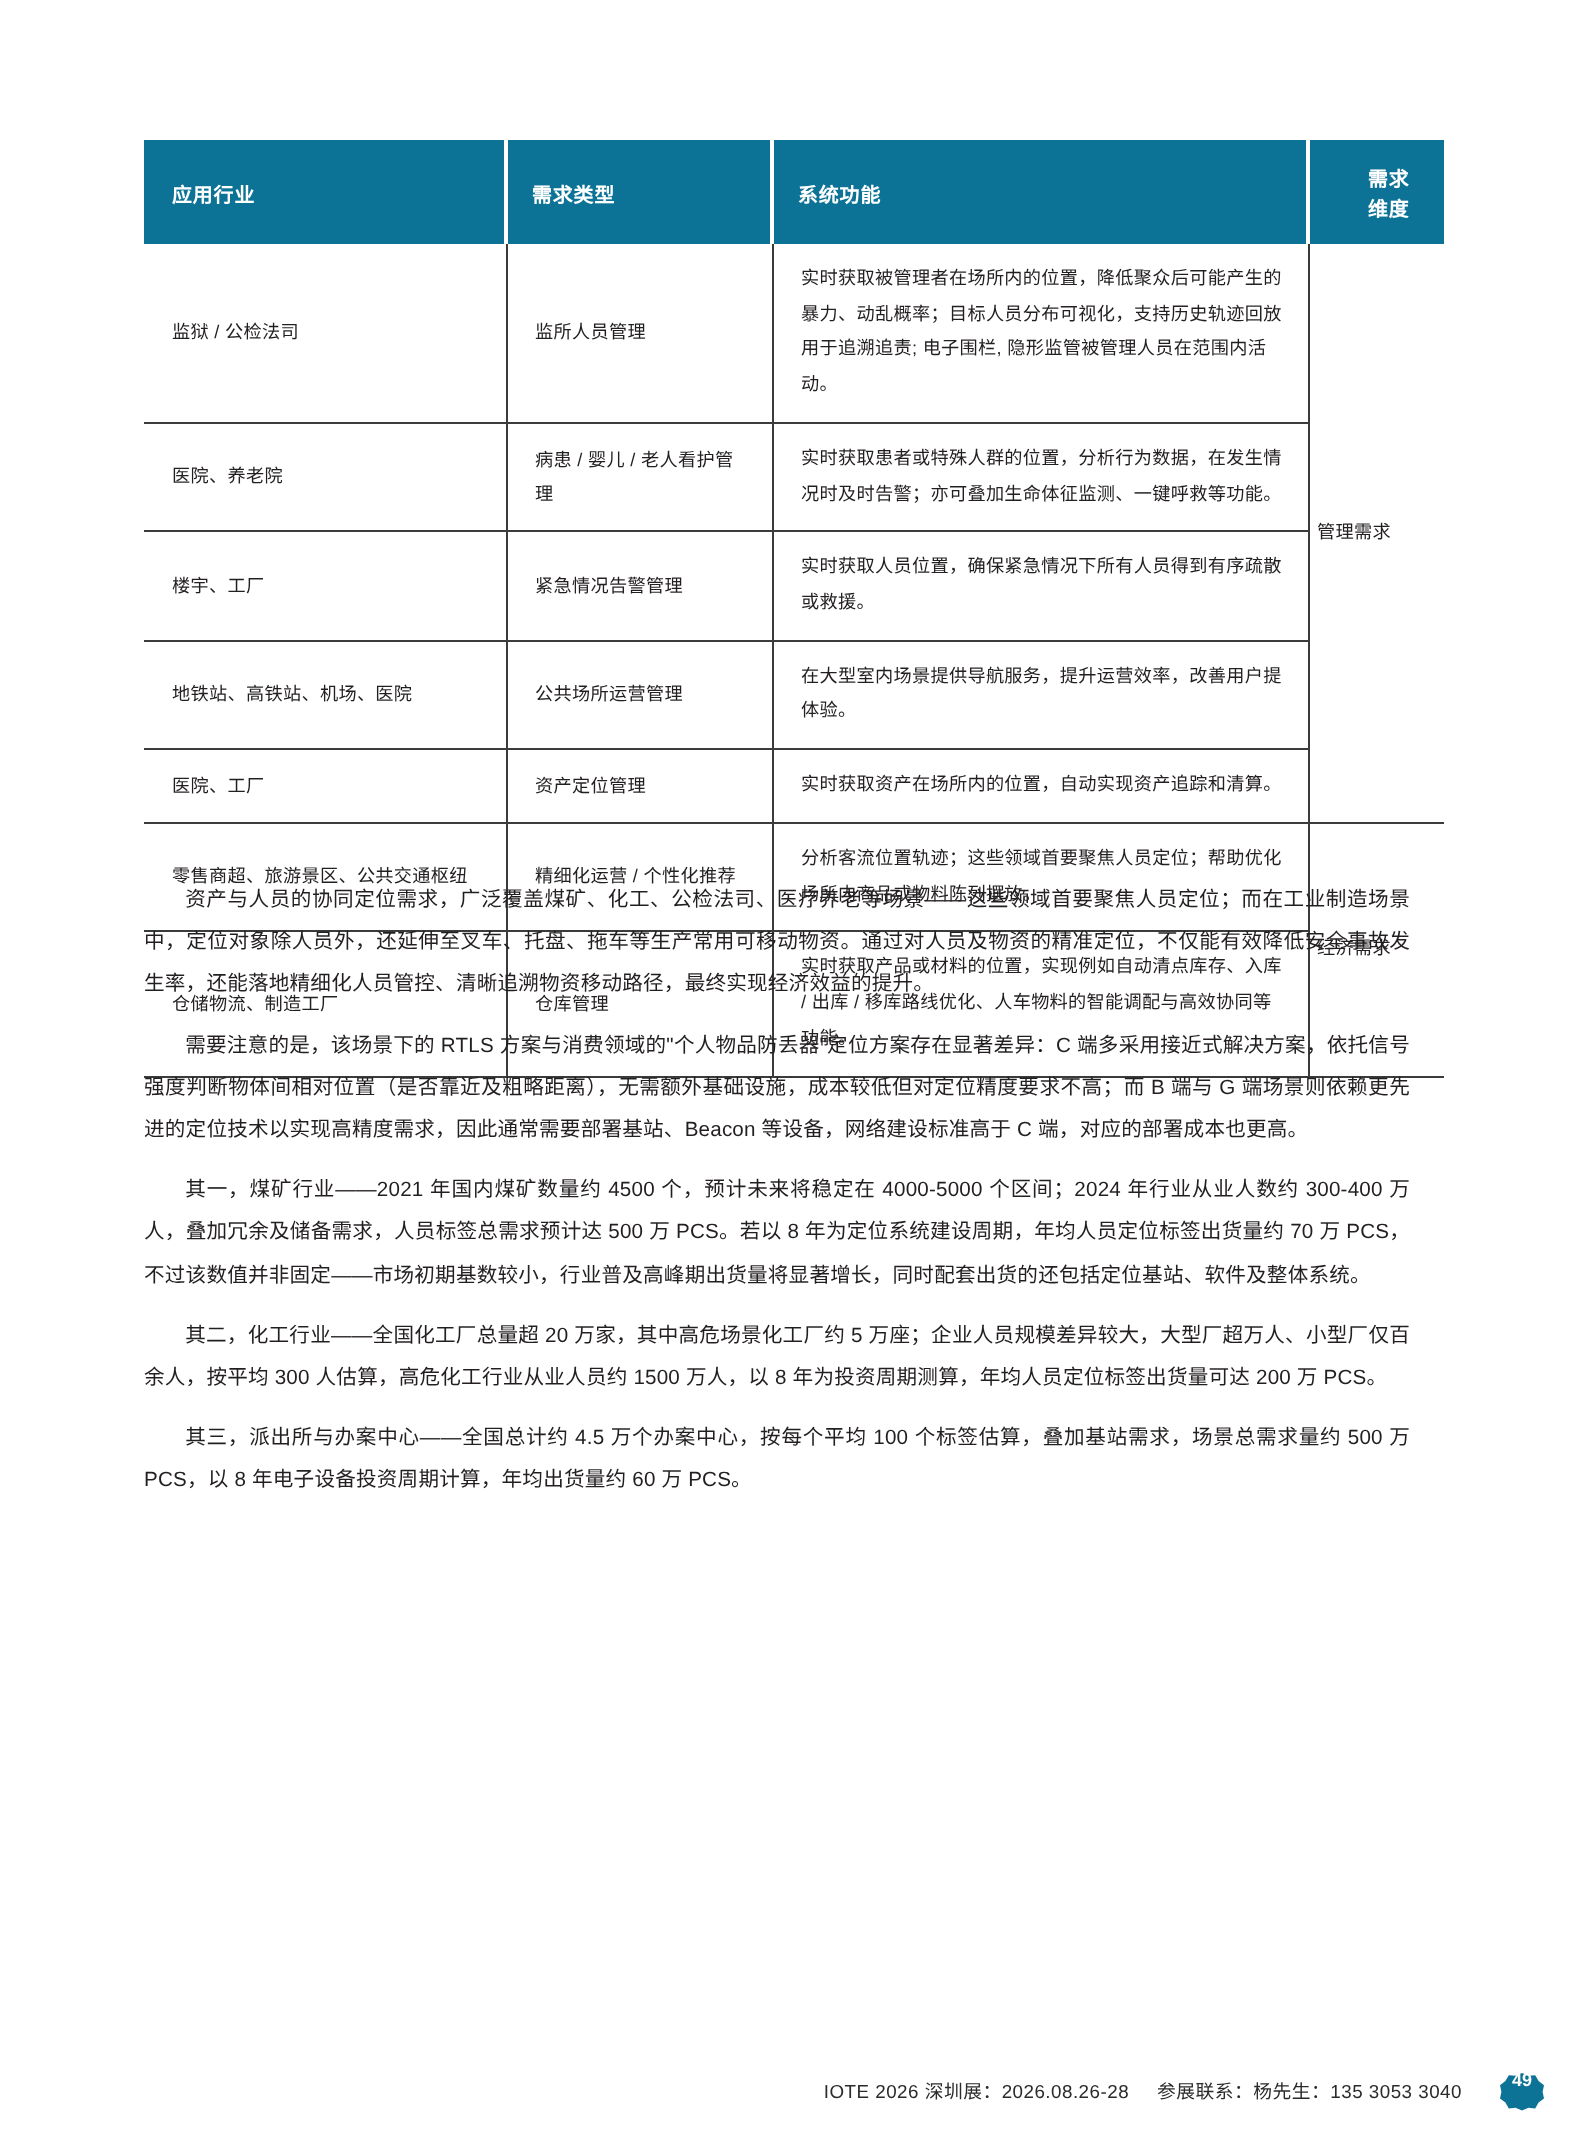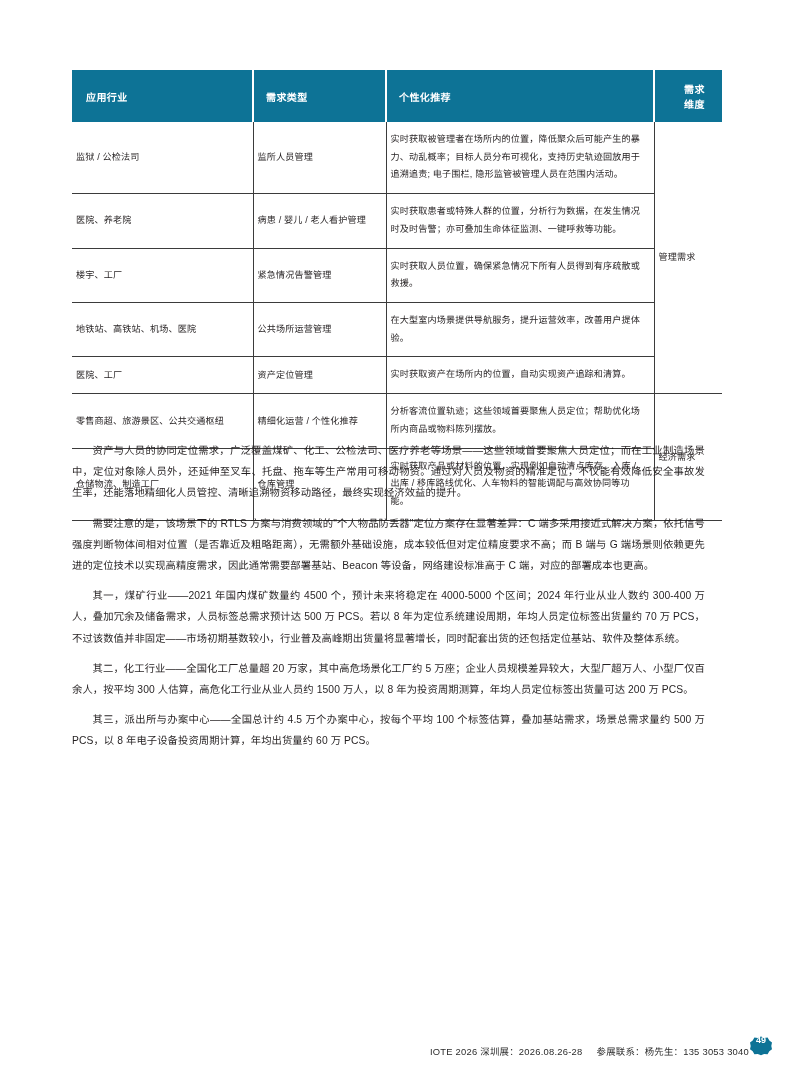--- a/index.html
+++ b/index.html
@@ -60,21 +60,21 @@
   }
   table.spec thead th.th-dim {
     text-align: left;
     padding-left: 29px;
   }
 
   table.spec tbody td {
     font-size: 9.1px;
     line-height: 1.85;
     color: #231f20;
-    padding: 9px 12px 9px 4px;
+    padding: 9px 12px 9px 14px;
     border-bottom: 1px solid #3b3b3b;
     border-right: 1px solid #3b3b3b;
     vertical-align: middle;
     letter-spacing: 0.15px;
   }
   table.spec tbody tr:last-child td {
     border-bottom: 1px solid #3b3b3b;
   }
   table.spec tbody td.func {
     line-height: 1.95;
@@ -107,23 +107,22 @@
   }
 
   
   .footer {
     position: absolute;
     left: 0;
     top: 1038px;
     width: 793px;
     height: 26px;
     display: flex;
-    align-items: center;
     justify-content: flex-end;
-    padding-right: 44px;
+    padding-right: 62px;
     box-sizing: border-box;
   }
   .footer-text {
     font-size: 9.4px;
     color: #2b2b2b;
     letter-spacing: 0.25px;
     white-space: nowrap;
   }
   .footer-gap { display: inline-block; width: 14px; }
 
@@ -157,21 +156,21 @@
       <colgroup>
         <col class="c1">
           <col class="c2">
           <col class="c3">
           <col class="c4">
       </colgroup>
       <thead>
         <tr>
           <th>应用行业</th>
           <th class="th-sep">需求类型</th>
-          <th class="th-sep">个性化推荐</th>
+          <th class="th-sep">系统功能</th>
           <th class="th-sep th-dim">需求维度</th>
         </tr>
       </thead>
       <tbody>
         <tr>
           <td>监狱 / 公检法司</td>
           <td>监所人员管理</td>
           <td class="func">实时获取被管理者在场所内的位置，降低聚众后可能产生的暴力、动乱概率；目标人员分布可视化，支持历史轨迹回放用于追溯追责; 电子围栏, 隐形监管被管理人员在范围内活动。</td>
           <td class="dim-cell" rowspan="5">管理需求</td>
         </tr>

